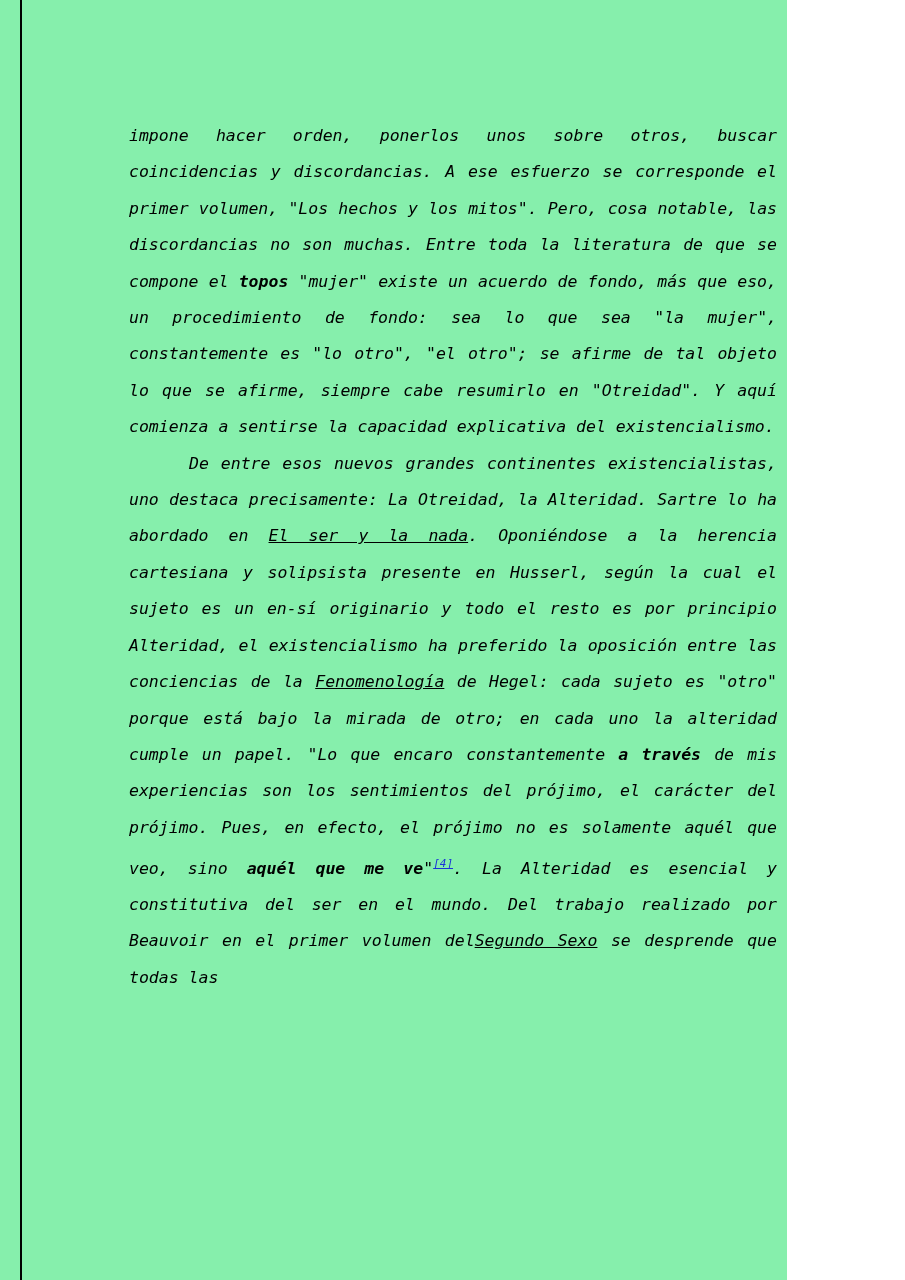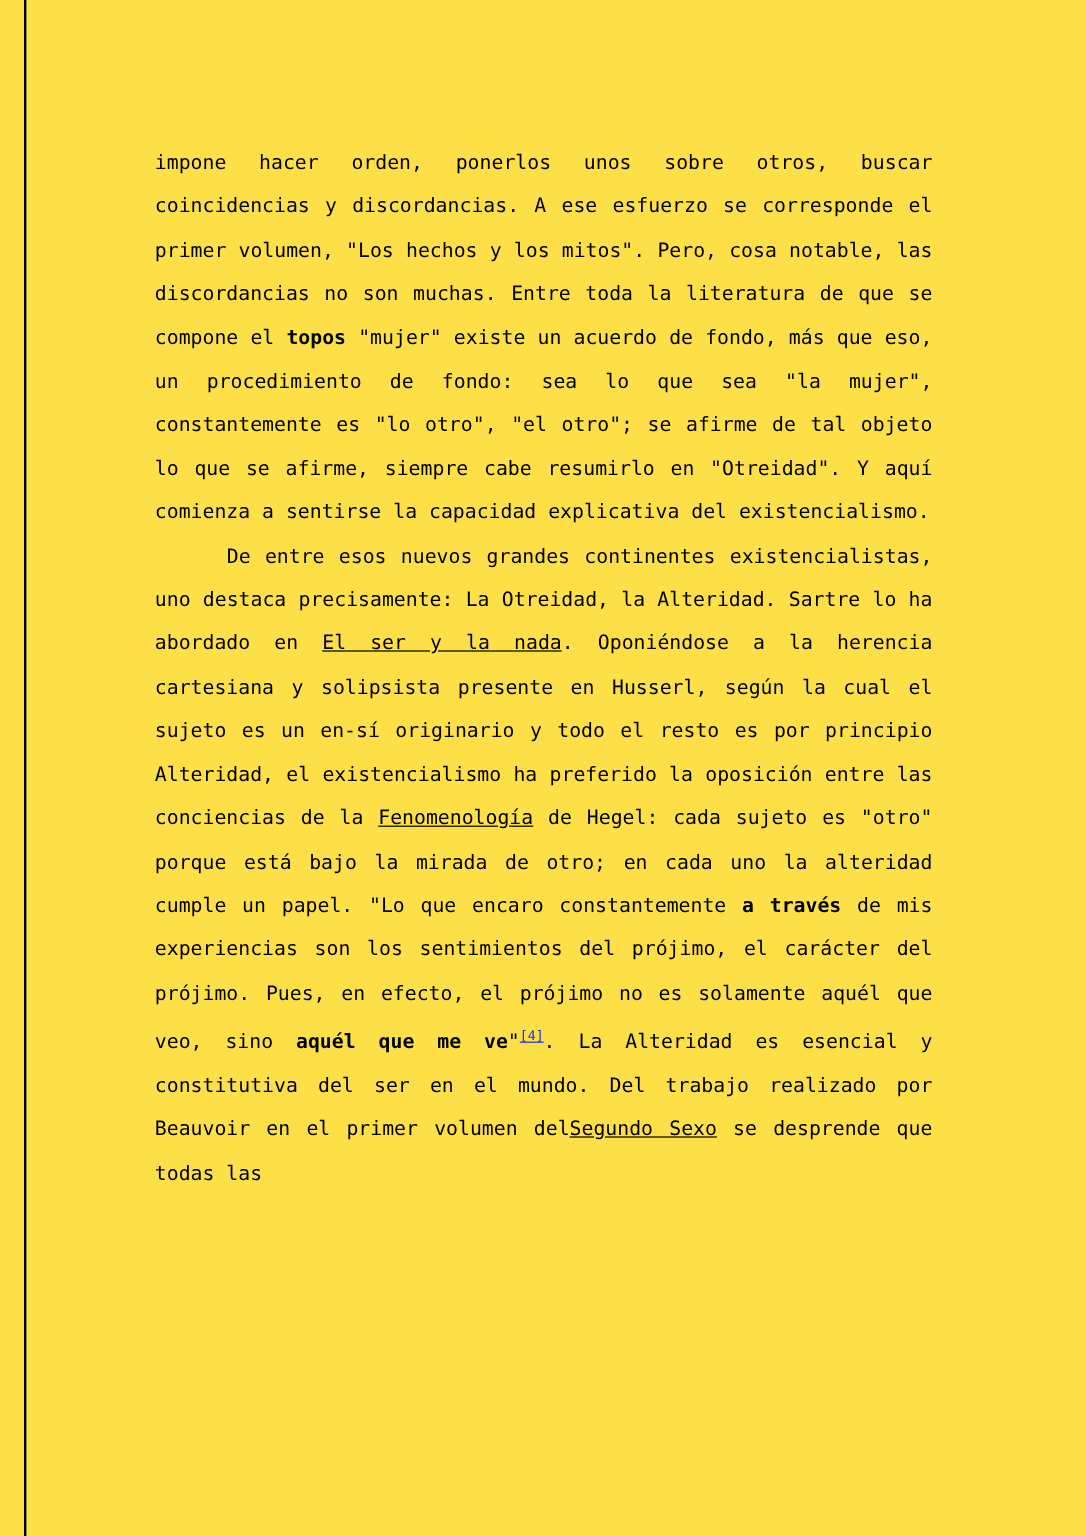--- a/index.html
+++ b/index.html
@@ -2,25 +2,26 @@
 <html><head>
 <meta charset="utf-8">
 <style>
   html, body {
     margin: 0;
     padding: 0;
     background: #ffffff;
   }
   .page {
     position: relative;
-    width: 905px;
+    width: 787px;
     height: 1280px;
-    background: #fde047;
+    background: #86efac;
     overflow: hidden;
     box-sizing: border-box;
+    font-style: italic;
   }
   .left-rule {
     position: absolute;
     left: 20px;
     top: 0;
     width: 2px;
     height: 1280px;
     background: #000000;
   }
   .content {

